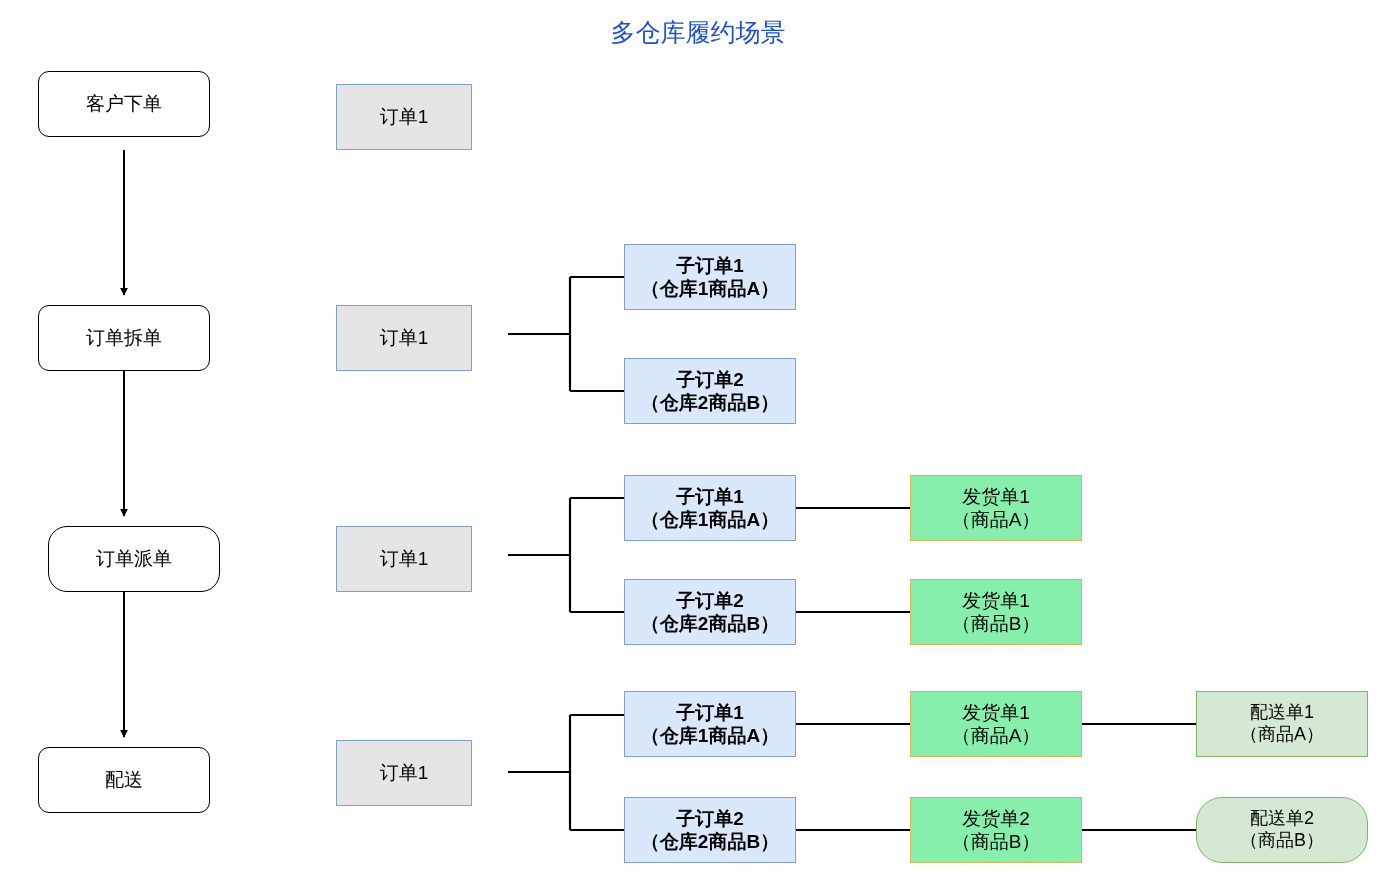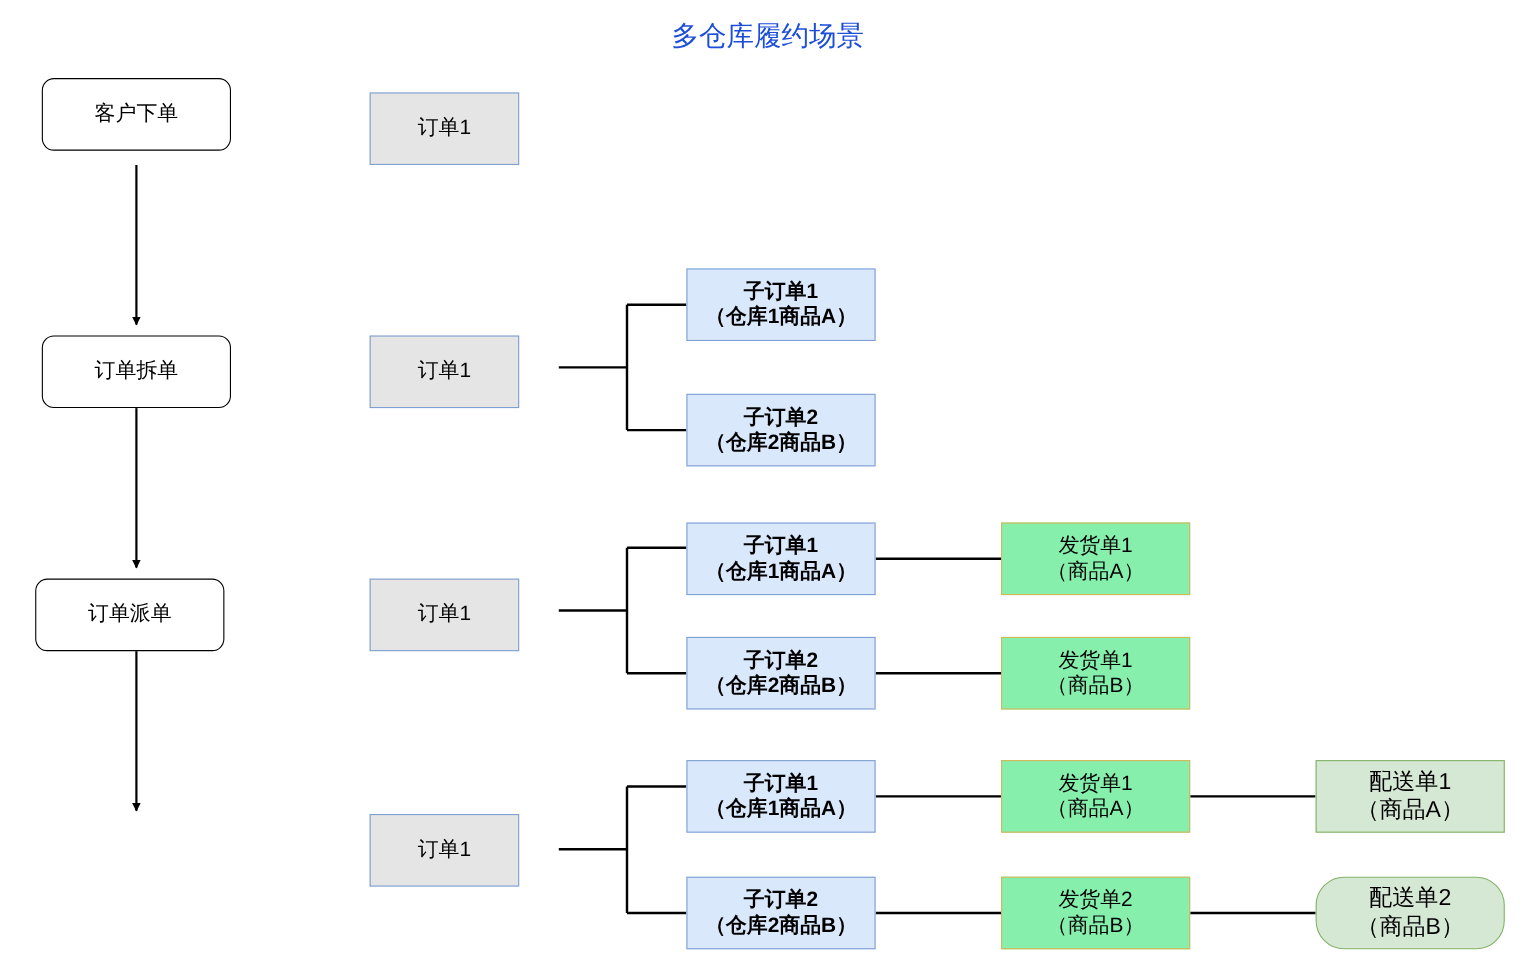--- a/index.html
+++ b/index.html
@@ -82,21 +82,21 @@
     background: #86efac;
     font-size: 19px;
   }
 
   
   .deliver-node {
     width: 172px;
     height: 66px;
     border: 1.6px solid #82b366;
     background: #d5e8d4;
-    font-size: 21px;
+    font-size: 18px;
   }
 
   .node .line1, .node .line2 {
     display: block;
   }
 
   #title {
     position: absolute;
     left: 0;
     top: 16px;
@@ -162,22 +162,25 @@
       <line x1="1082" y1="830" x2="1196" y2="830"></line>
     </g>
   </svg>
 
   <div class="node flow-node" style="left:38px; top:71px;">
     <span class="line1">客户下单</span>
   </div>
   <div class="node flow-node" style="left:38px; top:305px;text-align:center;">
     <span class="line1">订单拆单</span>
   </div>
-  <div class="node flow-node" style="left:32px; top:526px;">
+  <div class="node flow-node" style="left:48px; top:526px;border-radius:19px;">
     <span class="line1">订单派单</span>
+  </div>
+  <div class="node flow-node" style="left:38px; top:747px;">
+    <span class="line1">配送</span>
   </div>
 
   <div class="node order-node" style="left:336px; top:84px;">
     <span class="line1">订单1</span>
   </div>
 
   <div class="node order-node" style="left:336px; top:305px;">
     <span class="line1">订单1</span>
   </div>
   <div class="node sub-node" style="left:624px; top:244px;">

